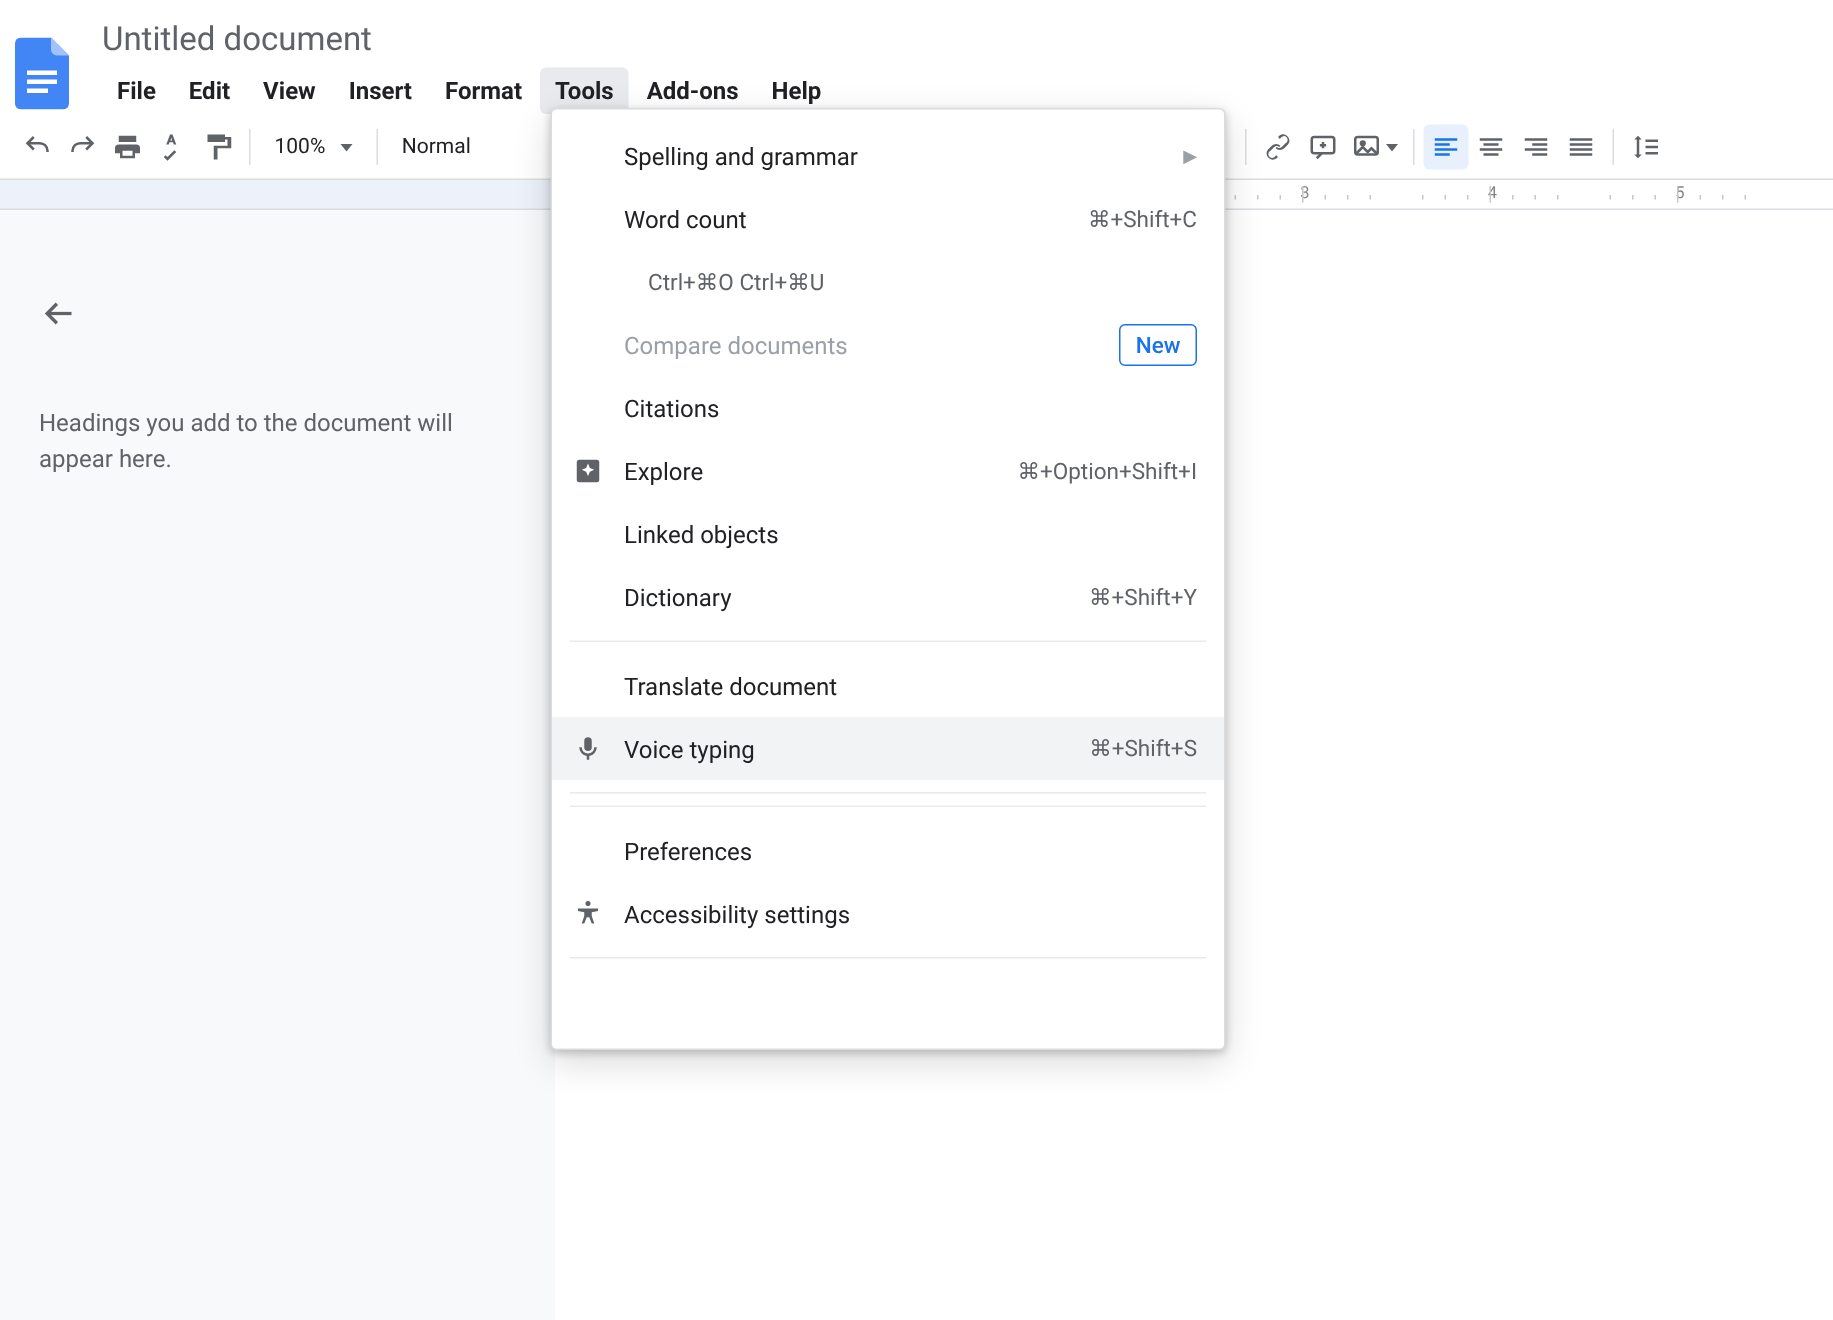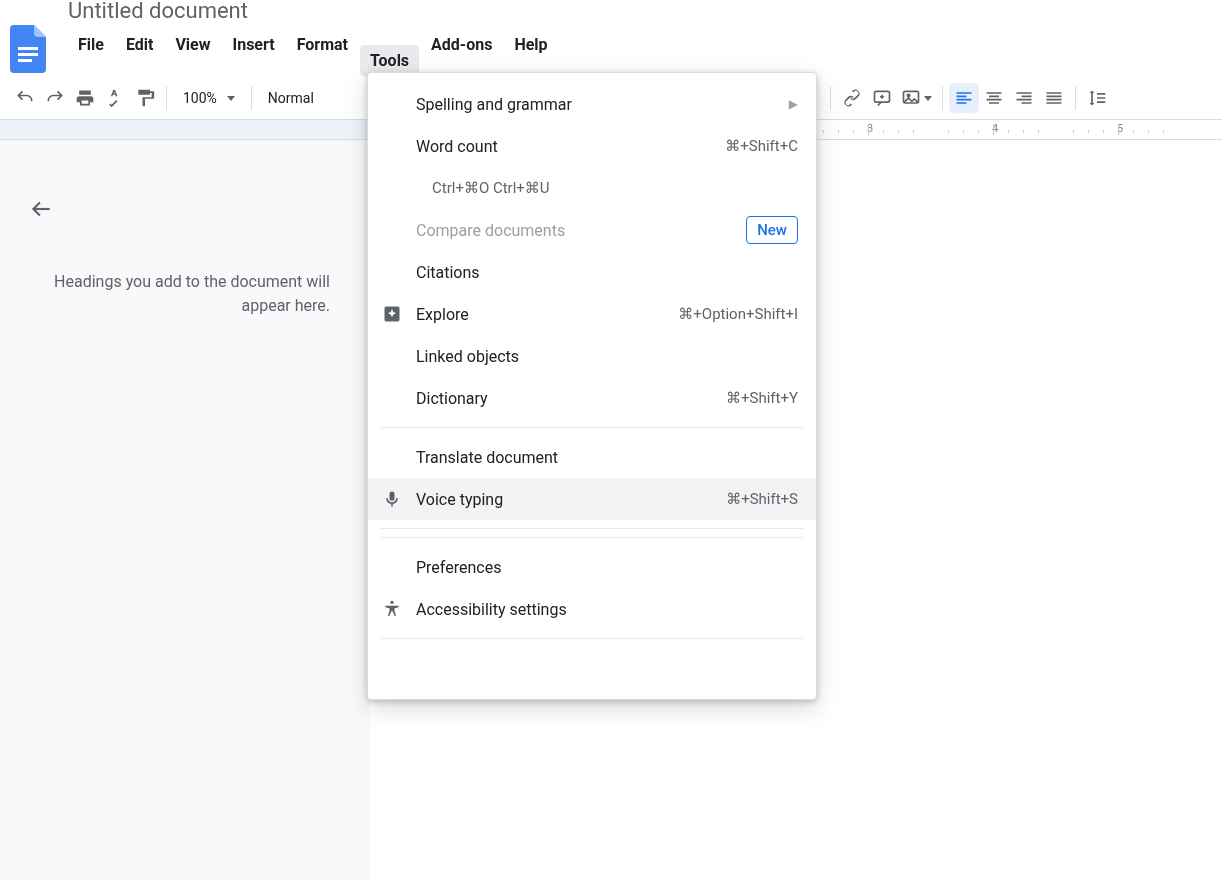--- a/index.html
+++ b/index.html
@@ -15,21 +15,21 @@
   }
 
   
   .titlebar { display: flex; align-items: flex-end; padding: 8px 8px 0 8px; height: 76px; }
   .docs-logo { width: 40px; height: 54px; display:flex; align-items:center; justify-content:center; margin-right: 20px; margin-top:4px;}
   .docs-logo svg { width: 36px; height: 48px; }
   .title-area { display:flex; flex-direction:column; }
   .doc-title { font-size: 22px; color:#5f6368; padding: 4px 0 6px 0; }
   .menubar { display:flex; gap: 2px; font-weight: bold; }
   .menu-item { padding: 6px 10px; font-size:16px; color:#202124; border-radius:4px; cursor:pointer; }
-  .menu-item.active { background:#e8eaed;margin-top:16px; }
+  .menu-item.active { background:#e8eaed; }
 
   
   .toolbar {
     height: 44px;
     border-top:1px solid #fff;
     border-bottom:1px solid #dadce0;
     display:flex;
     align-items:center;
     padding: 0 10px;
     gap: 0;
@@ -65,21 +65,20 @@
   .ruler-mark { position:absolute; top:4px; bottom:4px; width:1px; background:#c7c7c7; }
   .ruler-num { position:absolute; top:2px; font-size:11px; color:#80868b; transform:translateX(-50%); }
 
   
   .main { display:flex; height: calc(880px - 76px - 44px - 20px); }
   .outline-pane {
     width: 370px;
     background:#f8f9fa;
     padding: 50px 40px 0 26px;
     position:relative;
-    text-align:right;
   }
   .back-arrow {
     position:absolute; left:26px; top:56px;
     width:28px; height:28px; color:#5f6368; cursor:pointer;
   }
   .back-arrow svg{width:26px;height:26px;}
   .outline-hint {
     margin-top: 80px;
     font-size:16px; color:#5f6368; line-height:1.5;
   }

